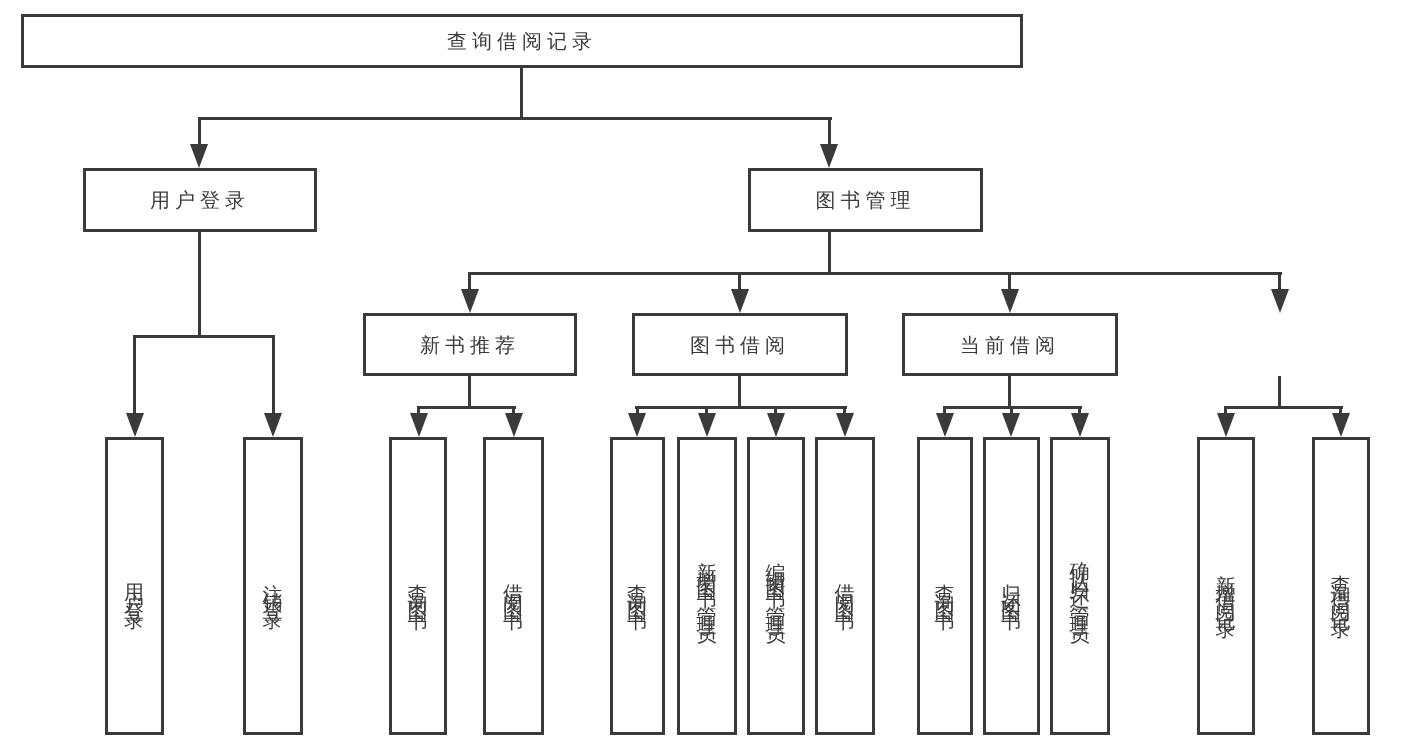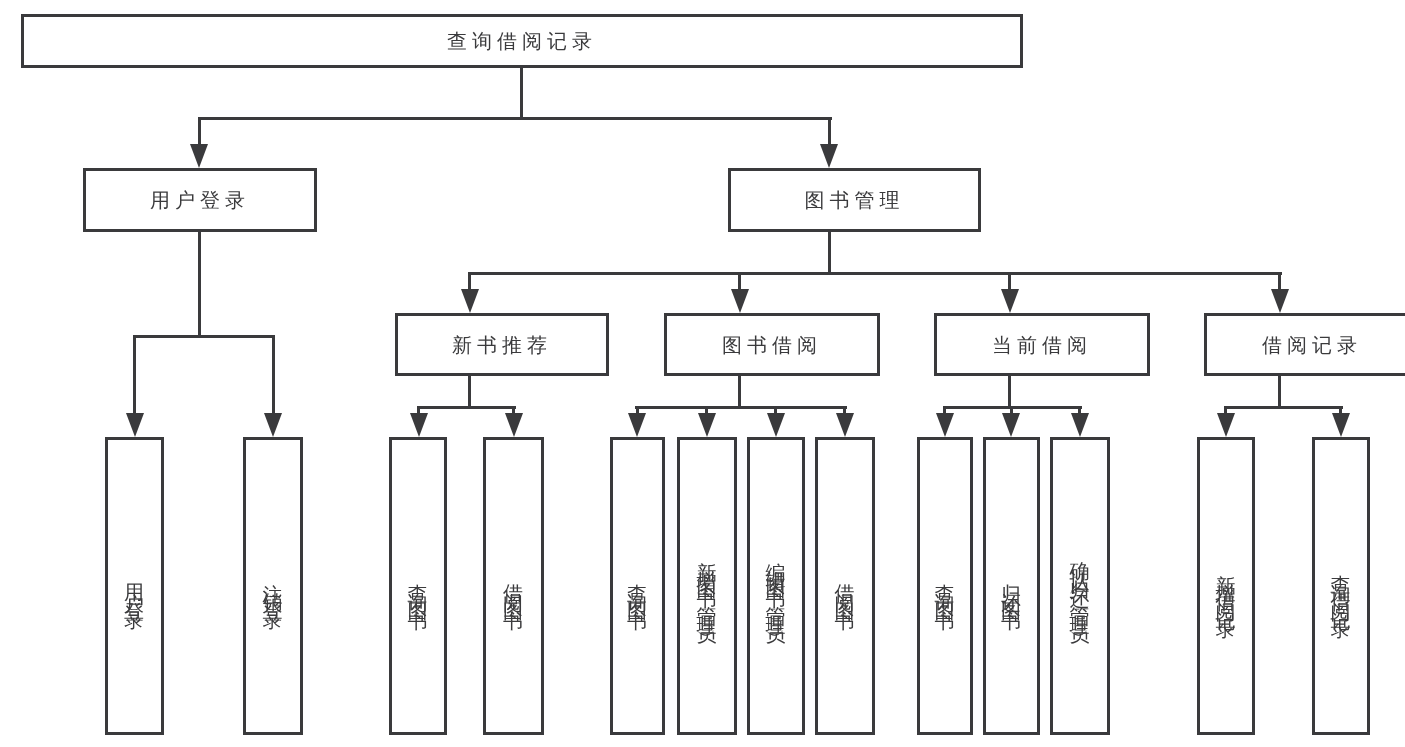--- a/index.html
+++ b/index.html
@@ -11,21 +11,21 @@
     position:absolute; box-sizing:border-box; border:3px solid var(--line,#3a3a3c);
     background:#ffffff; display:flex; align-items:center; justify-content:center;
   }
   .hlabel { font-size:20px; letter-spacing:5px; line-height:1.2; white-space:nowrap; }
   .vnode { top:437px; height:298px; }
   .vlabel {
     writing-mode:vertical-rl; text-orientation:mixed;
     font-size:20px; letter-spacing:9px; line-height:1; white-space:nowrap;
   }
   .lv2 { top:168px; height:64px; }
-  .lv3 { top:313px; height:63px;margin-left:32px; }
+  .lv3 { top:313px; height:63px; }
   .vline { position:absolute; width:3px; background:var(--line,#3a3a3c); }
   .hline { position:absolute; height:3px; background:var(--line,#3a3a3c); }
   .arrow {
     position:absolute; width:0; height:0;
     border-left:9px solid transparent; border-right:9px solid transparent;
     border-top:24px solid var(--line,#3a3a3c);
   }
   .watermark {
     position:absolute; right:3px; bottom:5px; font-size:17px; letter-spacing:1px;
     color:var(--wm,#b5b5b5); white-space:nowrap;
@@ -43,21 +43,21 @@
   <div class="vline" style="left:520px; top:68px; height:52px;"></div>
   <div class="hline" style="left:198px; top:117px; width:634px;"></div>
   <div class="vline" style="left:198px; top:117px; height:30px;"></div>
   <div class="arrow" style="left:190px; top:144px;"></div>
   <div class="vline" style="left:828px; top:117px; height:30px;"></div>
   <div class="arrow" style="left:820px; top:144px;"></div>
 
   <div class="node lv2" style="left:83px; width:234px;">
     <span class="hlabel">用户登录</span>
   </div>
-  <div class="node lv2" style="left:728px; width:253px;">
+  <div class="node lv2" style="left:748px; width:235px;">
     <span class="hlabel">图书管理</span>
   </div>
 
   <div class="vline" style="left:198px; top:232px; height:105px;"></div>
   <div class="hline" style="left:133px; top:335px; width:142px;"></div>
   <div class="vline" style="left:133px; top:335px; height:82px;"></div>
   <div class="arrow" style="left:126px; top:413px;"></div>
   <div class="vline" style="left:272px; top:335px; height:82px;"></div>
   <div class="arrow" style="left:264px; top:413px;"></div>
 
@@ -73,23 +73,20 @@
   <div class="arrow" style="left:1271px; top:289px;"></div>
 
   <div class="node lv3" style="left:363px; width:214px;">
     <span class="hlabel">新书推荐</span>
   </div>
   <div class="node lv3" style="left:902px; width:216px;">
     <span class="hlabel">当前借阅</span>
   </div>
   <div class="node lv3" style="left:632px; width:216px;">
     <span class="hlabel">图书借阅</span>
-  </div>
-  <div class="node lv3" style="left:1172px; width:216px;">
-    <span class="hlabel">借阅记录</span>
   </div>
 
   <div class="vline" style="left:468px; top:376px; height:32px;"></div>
   <div class="hline" style="left:417px; top:406px; width:99px;"></div>
   <div class="vline" style="left:417px; top:406px; height:12px;"></div>
   <div class="arrow" style="left:410px; top:413px;"></div>
   <div class="vline" style="left:512px; top:406px; height:12px;"></div>
   <div class="arrow" style="left:505px; top:413px;"></div>
 
   <div class="vline" style="left:738px; top:376px; height:32px;"></div>

